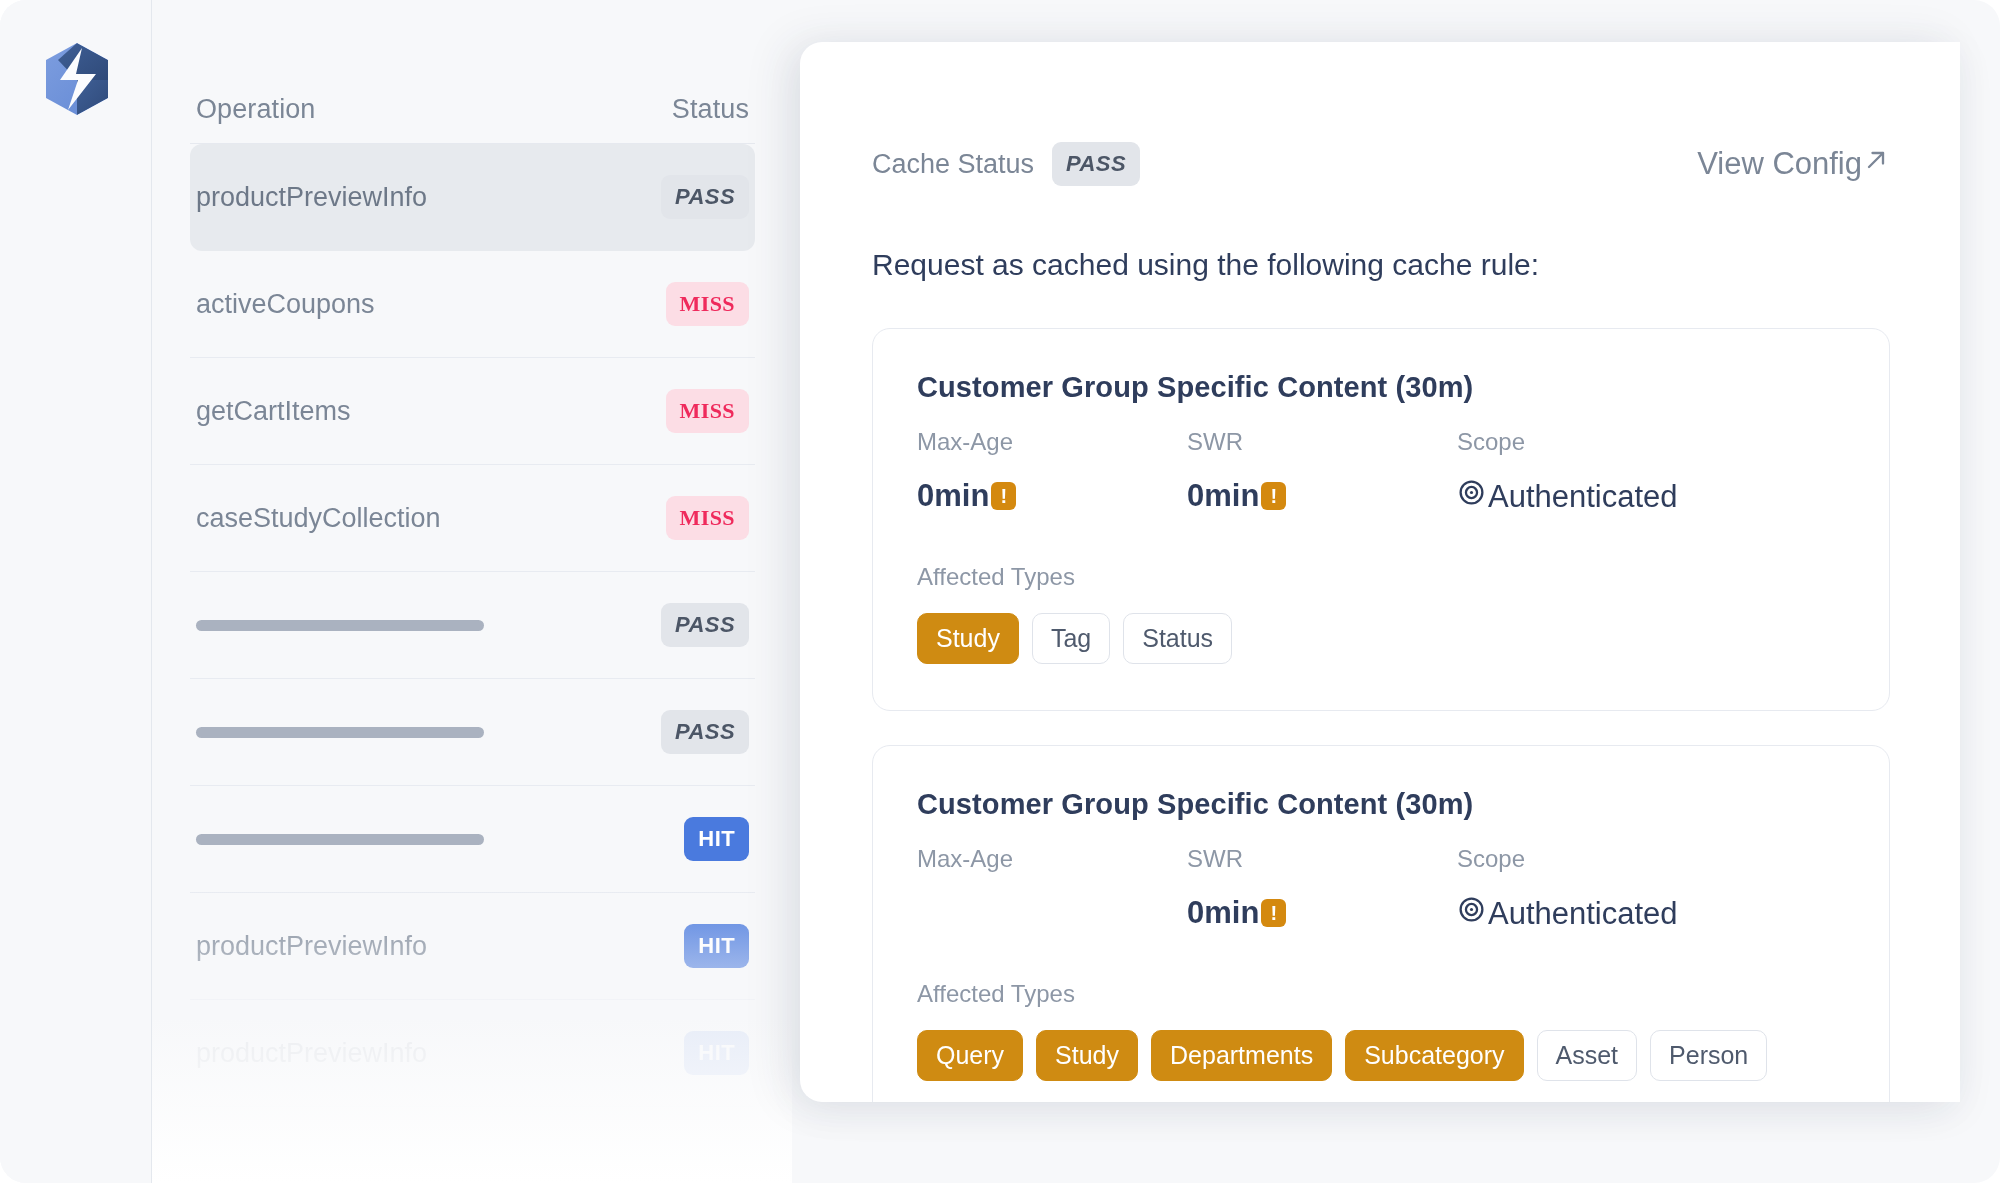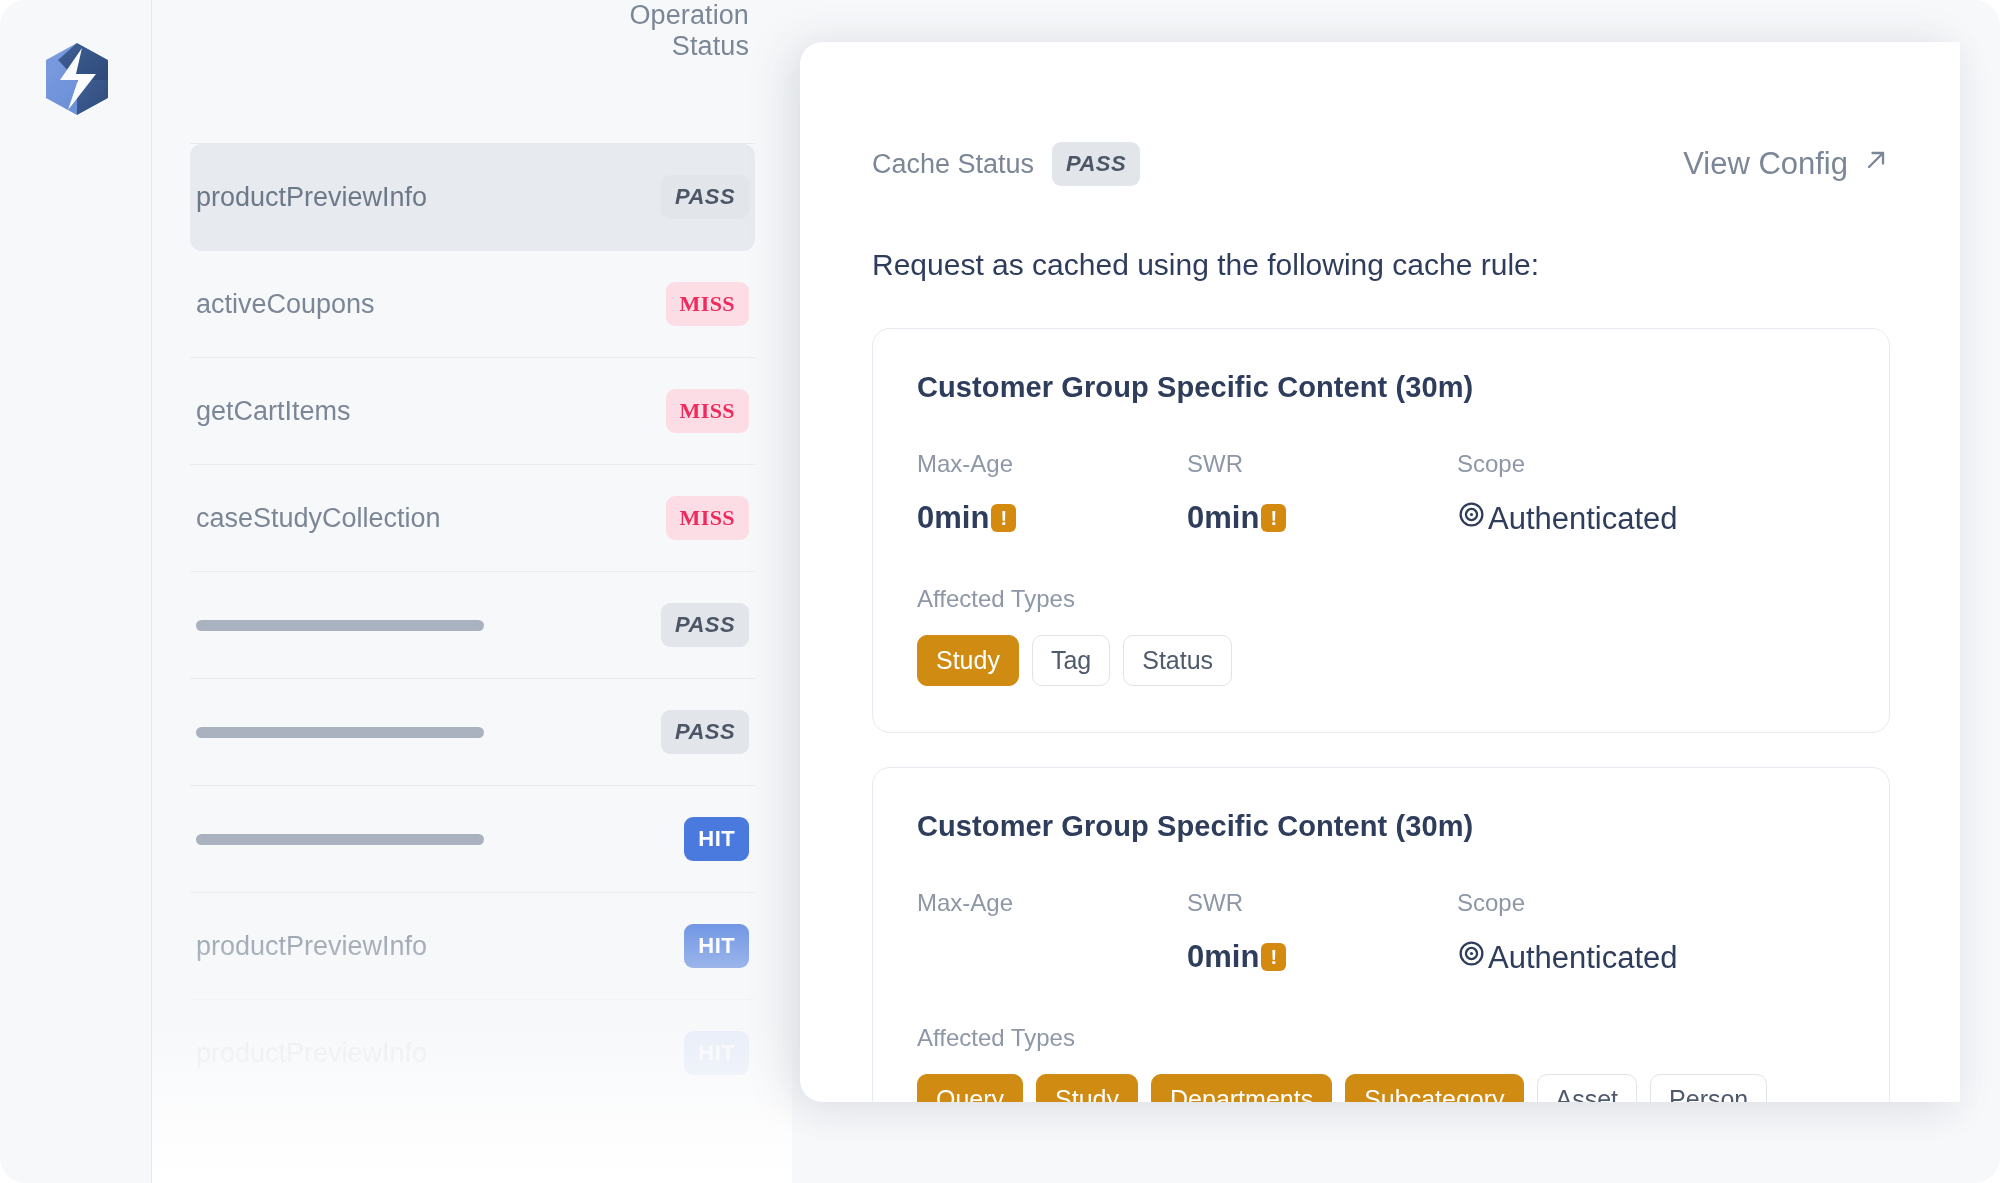--- a/index.html
+++ b/index.html
@@ -54,25 +54,24 @@
   .ops-inner {
     position: absolute;
     left: 38px;
     top: 0;
     width: 565px;
   }
 
   .ops-head {
     display: flex;
     align-items: flex-end;
-    justify-content: flex-start;
+    justify-content: space-between;
     height: 144px;
     padding: 0 6px 18px 6px;
     border-bottom: 1.5px solid #e6e9ef;
-    flex-direction: column;
   }
 
   .ops-head .col {
     font-size: 27px;
     color: #7b8696;
     letter-spacing: .1px;
   }
 
   .ops-row {
     position: relative;
@@ -161,21 +160,21 @@
   }
 
   .cache-status-label {
     font-size: 27px;
     color: #7b8696;
   }
 
   .view-config {
     display: flex;
     align-items: center;
-    gap: 14px;
+    gap: 0;
     font-size: 31px;
     color: #7b8696;
     cursor: pointer;
   }
 
   .ext-arrow { display: block; }
 
   .detail-subtitle {
     margin-top: 62px;
     font-size: 30px;
@@ -194,21 +193,21 @@
 
   .rule-title {
     font-size: 29px;
     font-weight: bold;
     color: #2f3d5c;
     letter-spacing: .1px;
   }
 
   .metrics {
     display: flex;
-    margin-top: 46px;
+    margin-top: 24px;
   }
   .metric { width: 270px; }
   .metric.scope { width: auto; }
 
   .metric-label {
     font-size: 24px;
     color: #8d97a6;
   }
 
   .metric-value {

